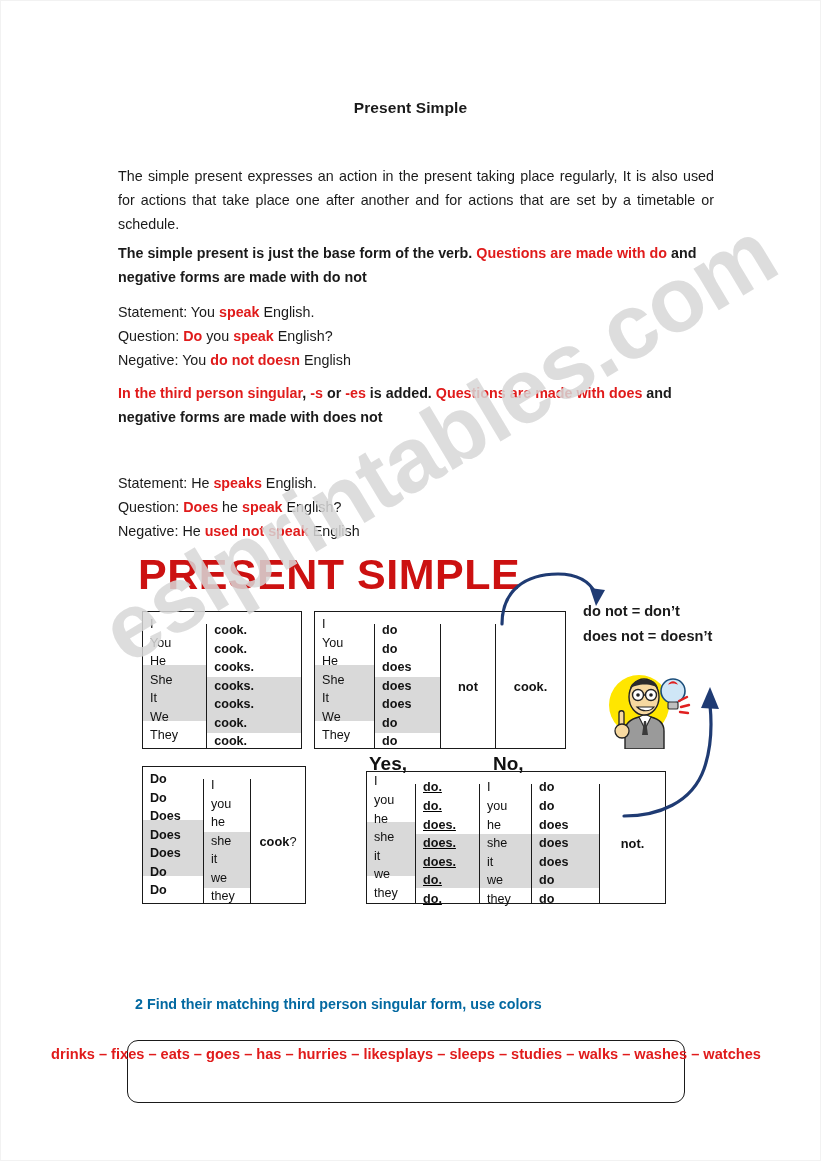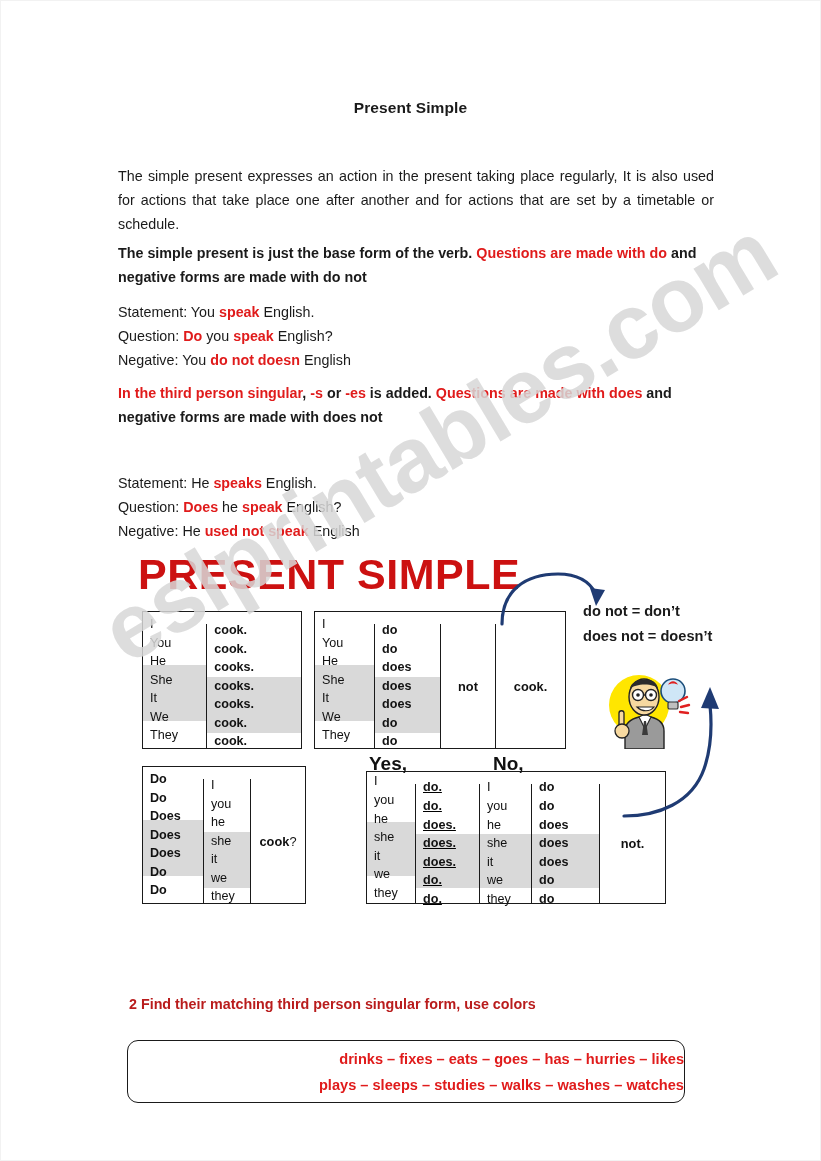--- a/index.html
+++ b/index.html
@@ -164,38 +164,38 @@
   
   .arrowsvg {
     position: absolute;
     z-index: 11;
     overflow: visible;
   }
 
   
   #ex-heading {
     position: absolute;
-    left: 128px;
+    left: 134px;
     top: 995px;
     font-size: 14.3px;
     font-weight: bold;
-    color: #b91c1c;
+    color: #0369a1;
   }
   #wordbox {
     position: absolute;
     left: 126px;
     top: 1039px;
     width: 558px;
     height: 63px;
     border: 1.6px solid #1a1a1a;
     border-radius: 11px;
     box-sizing: border-box;
     display: flex;
-    flex-direction: column;
-    align-items: flex-end;
+    flex-direction: row;
+    align-items: flex-start;
     justify-content: center;
     background: #fff;
   }
   .wordline {
     font-size: 14.6px;
     line-height: 26px;
     font-weight: bold;
     color: #e01b1b;
     white-space: nowrap;
   }

